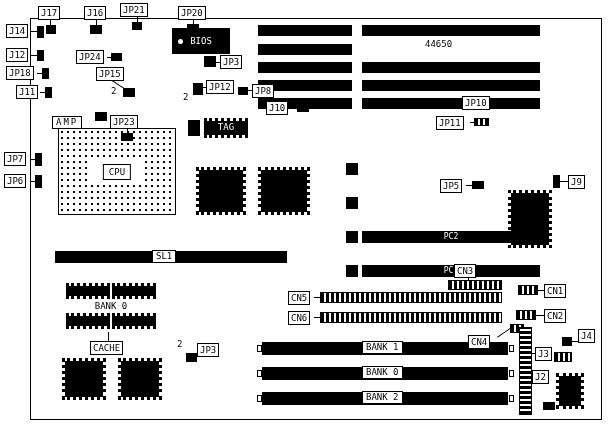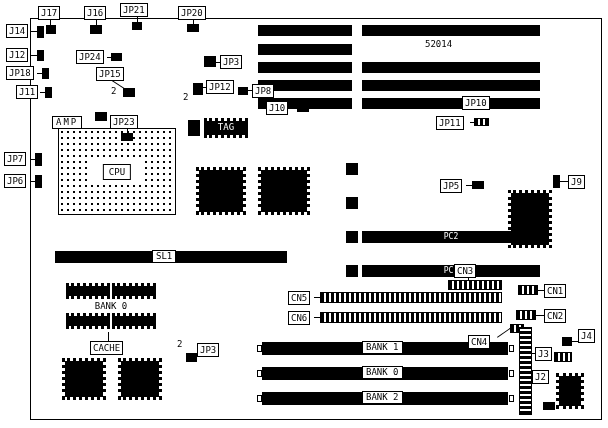--- a/index.html
+++ b/index.html
@@ -80,20 +80,24 @@
 
   <div class="callout" style="left:76px;top:50px">JP24</div>
   <div class="ln" style="left:107px;top:57px;width:4px;height:1px"></div>
   <div class="pins" style="left:111px;top:53px;width:11px;height:8px"></div>
 
   <div class="callout" style="left:96px;top:67px">JP15</div>
   <div class="lnd" style="left:112px;top:80px;width:17px;transform:rotate(33deg)"></div>
   <div class="marker2" style="left:111px;top:87px">2</div>
   <div class="pins" style="left:123px;top:88px;width:12px;height:9px"></div>
 
+  <div class="blkchip" style="left:172px;top:28px;width:58px;height:26px">
+    <div class="notch"></div>
+    <div class="biosT">BIOS</div>
+  </div>
   <div class="callout" style="left:220px;top:55px">JP3</div>
   <div class="ln" style="left:216px;top:62px;width:4px;height:1px"></div>
   <div class="pins" style="left:204px;top:56px;width:12px;height:11px"></div>
 
   <div class="callout" style="left:206px;top:80px">JP12</div>
   <div class="ln" style="left:203px;top:87px;width:3px;height:1px"></div>
   <div class="pins" style="left:193px;top:83px;width:10px;height:12px"></div>
   <div class="marker2" style="left:183px;top:93px">2</div>
 
   <div class="callout" style="left:252px;top:84px">JP8</div>
@@ -106,21 +110,21 @@
 
   <div class="bar" style="left:258px;top:25px;width:94px;height:11px"></div>
   <div class="bar" style="left:362px;top:25px;width:178px;height:11px"></div>
   <div class="bar" style="left:258px;top:44px;width:94px;height:11px"></div>
   <div class="bar" style="left:258px;top:62px;width:94px;height:11px"></div>
   <div class="bar" style="left:362px;top:62px;width:178px;height:11px"></div>
   <div class="bar" style="left:258px;top:80px;width:94px;height:11px"></div>
   <div class="bar" style="left:362px;top:80px;width:178px;height:11px"></div>
   <div class="bar" style="left:258px;top:98px;width:94px;height:11px"></div>
   <div class="bar" style="left:362px;top:98px;width:178px;height:11px"></div>
-  <div class="ptext" style="left:425px;top:39px">52014</div>
+  <div class="ptext" style="left:425px;top:39px">44650</div>
 
 
   <div class="callout" style="left:462px;top:96px">JP10</div>
   <div class="ln" style="left:496px;top:102px;width:4px;height:1px"></div>
   <div class="pins" style="left:500px;top:99px;width:10px;height:7px"></div>
 
   <div class="callout" style="left:436px;top:116px">JP11</div>
   <div class="ln" style="left:470px;top:122px;width:4px;height:1px"></div>
   <div class="connh" style="left:474px;top:118px;width:15px;height:8px"></div>
 

